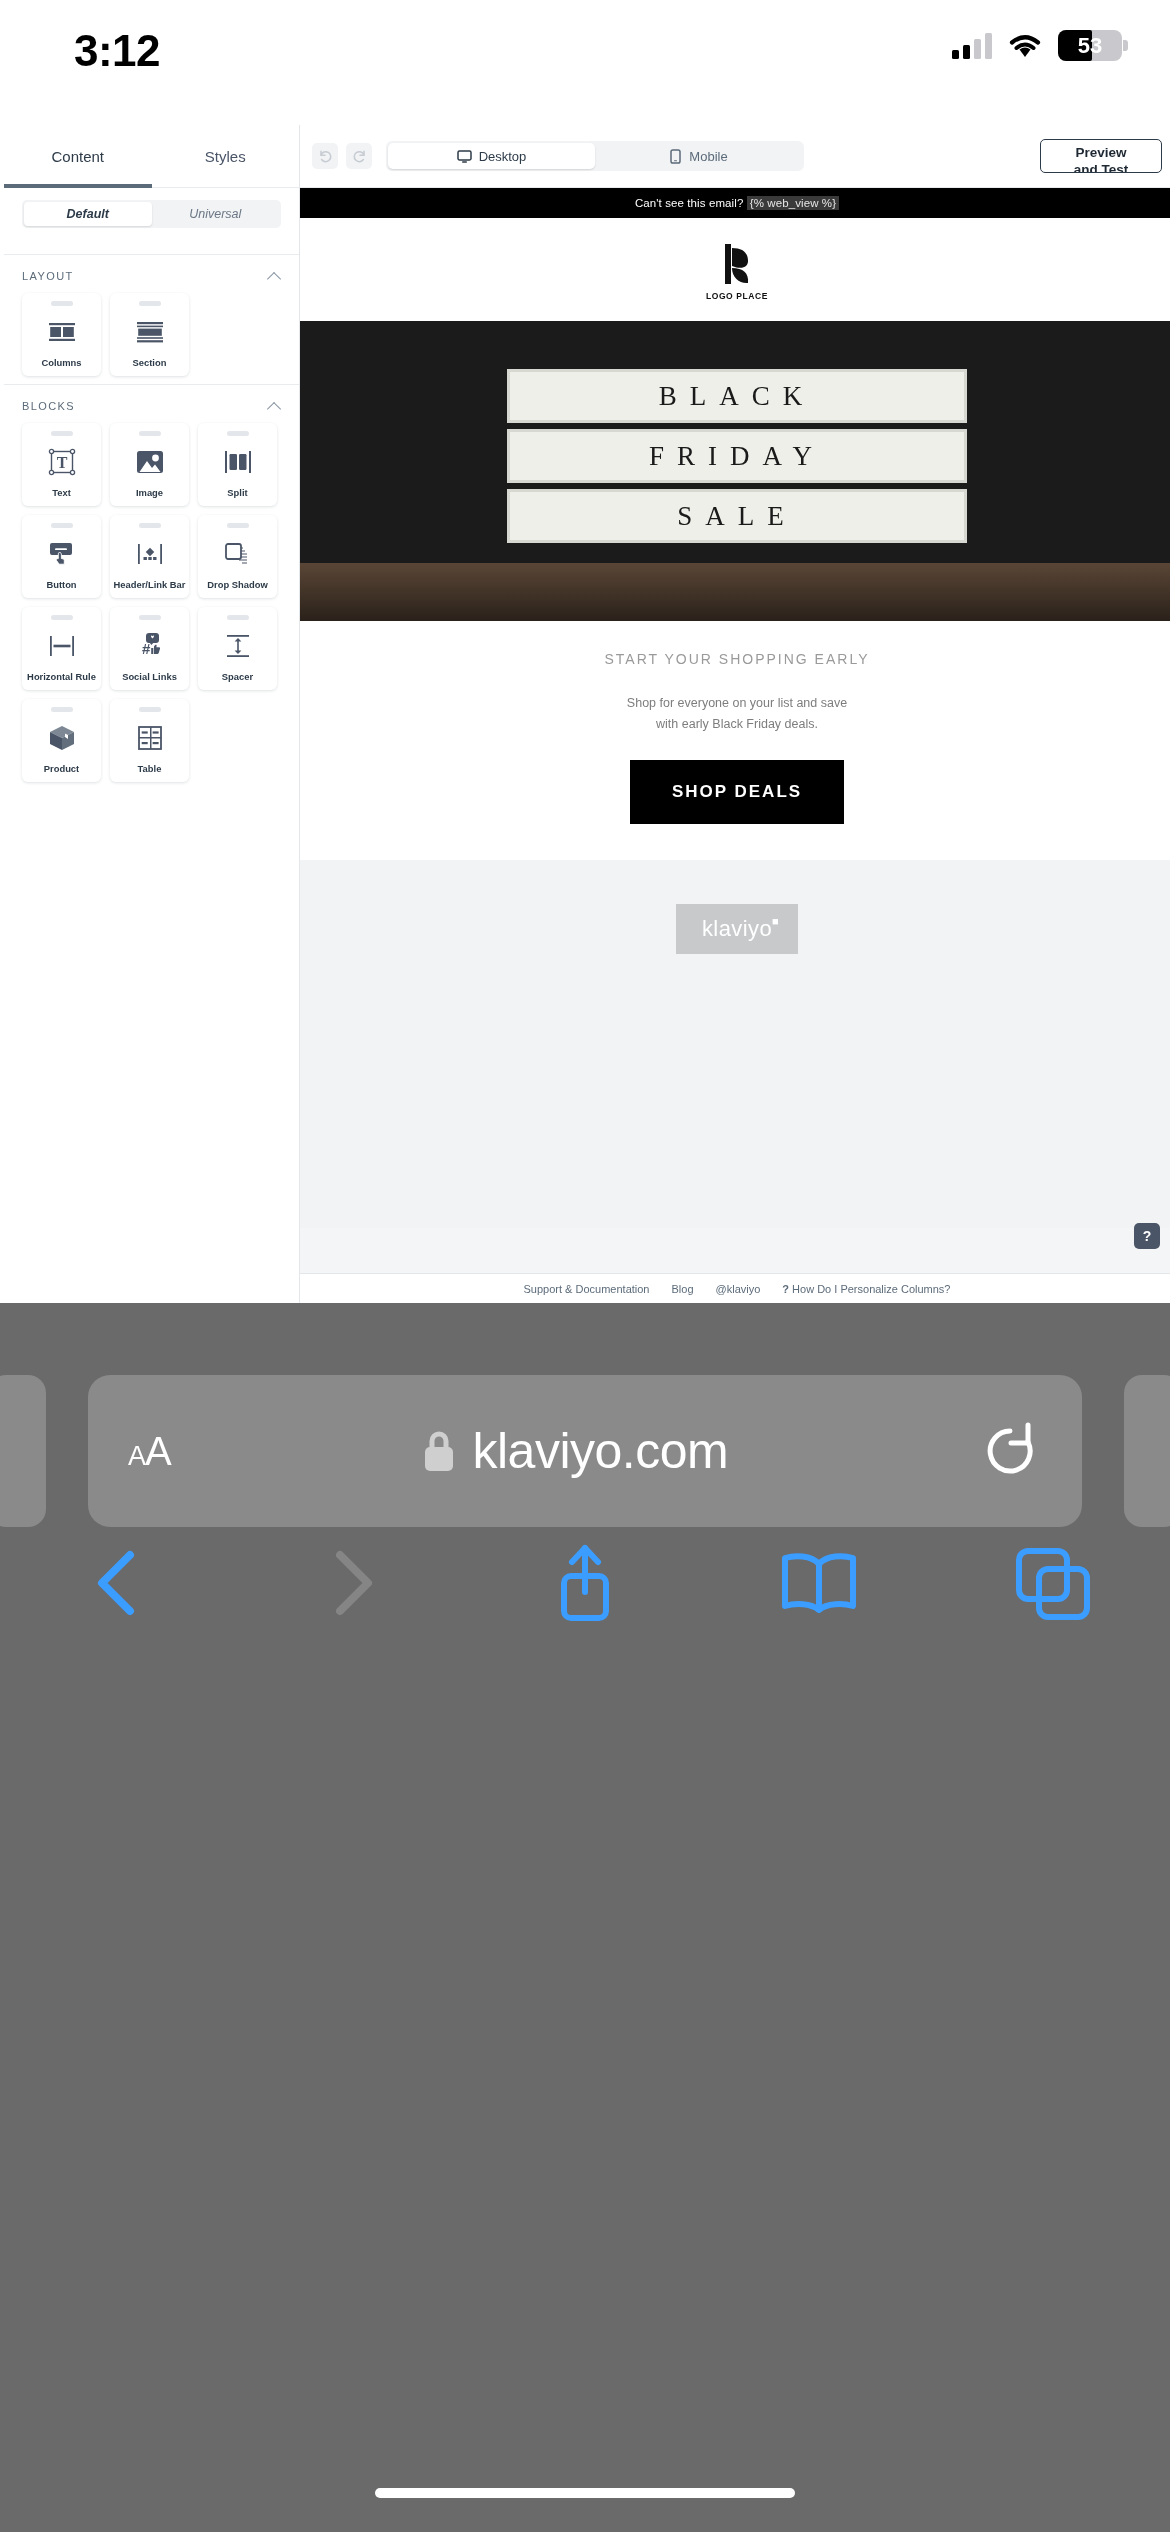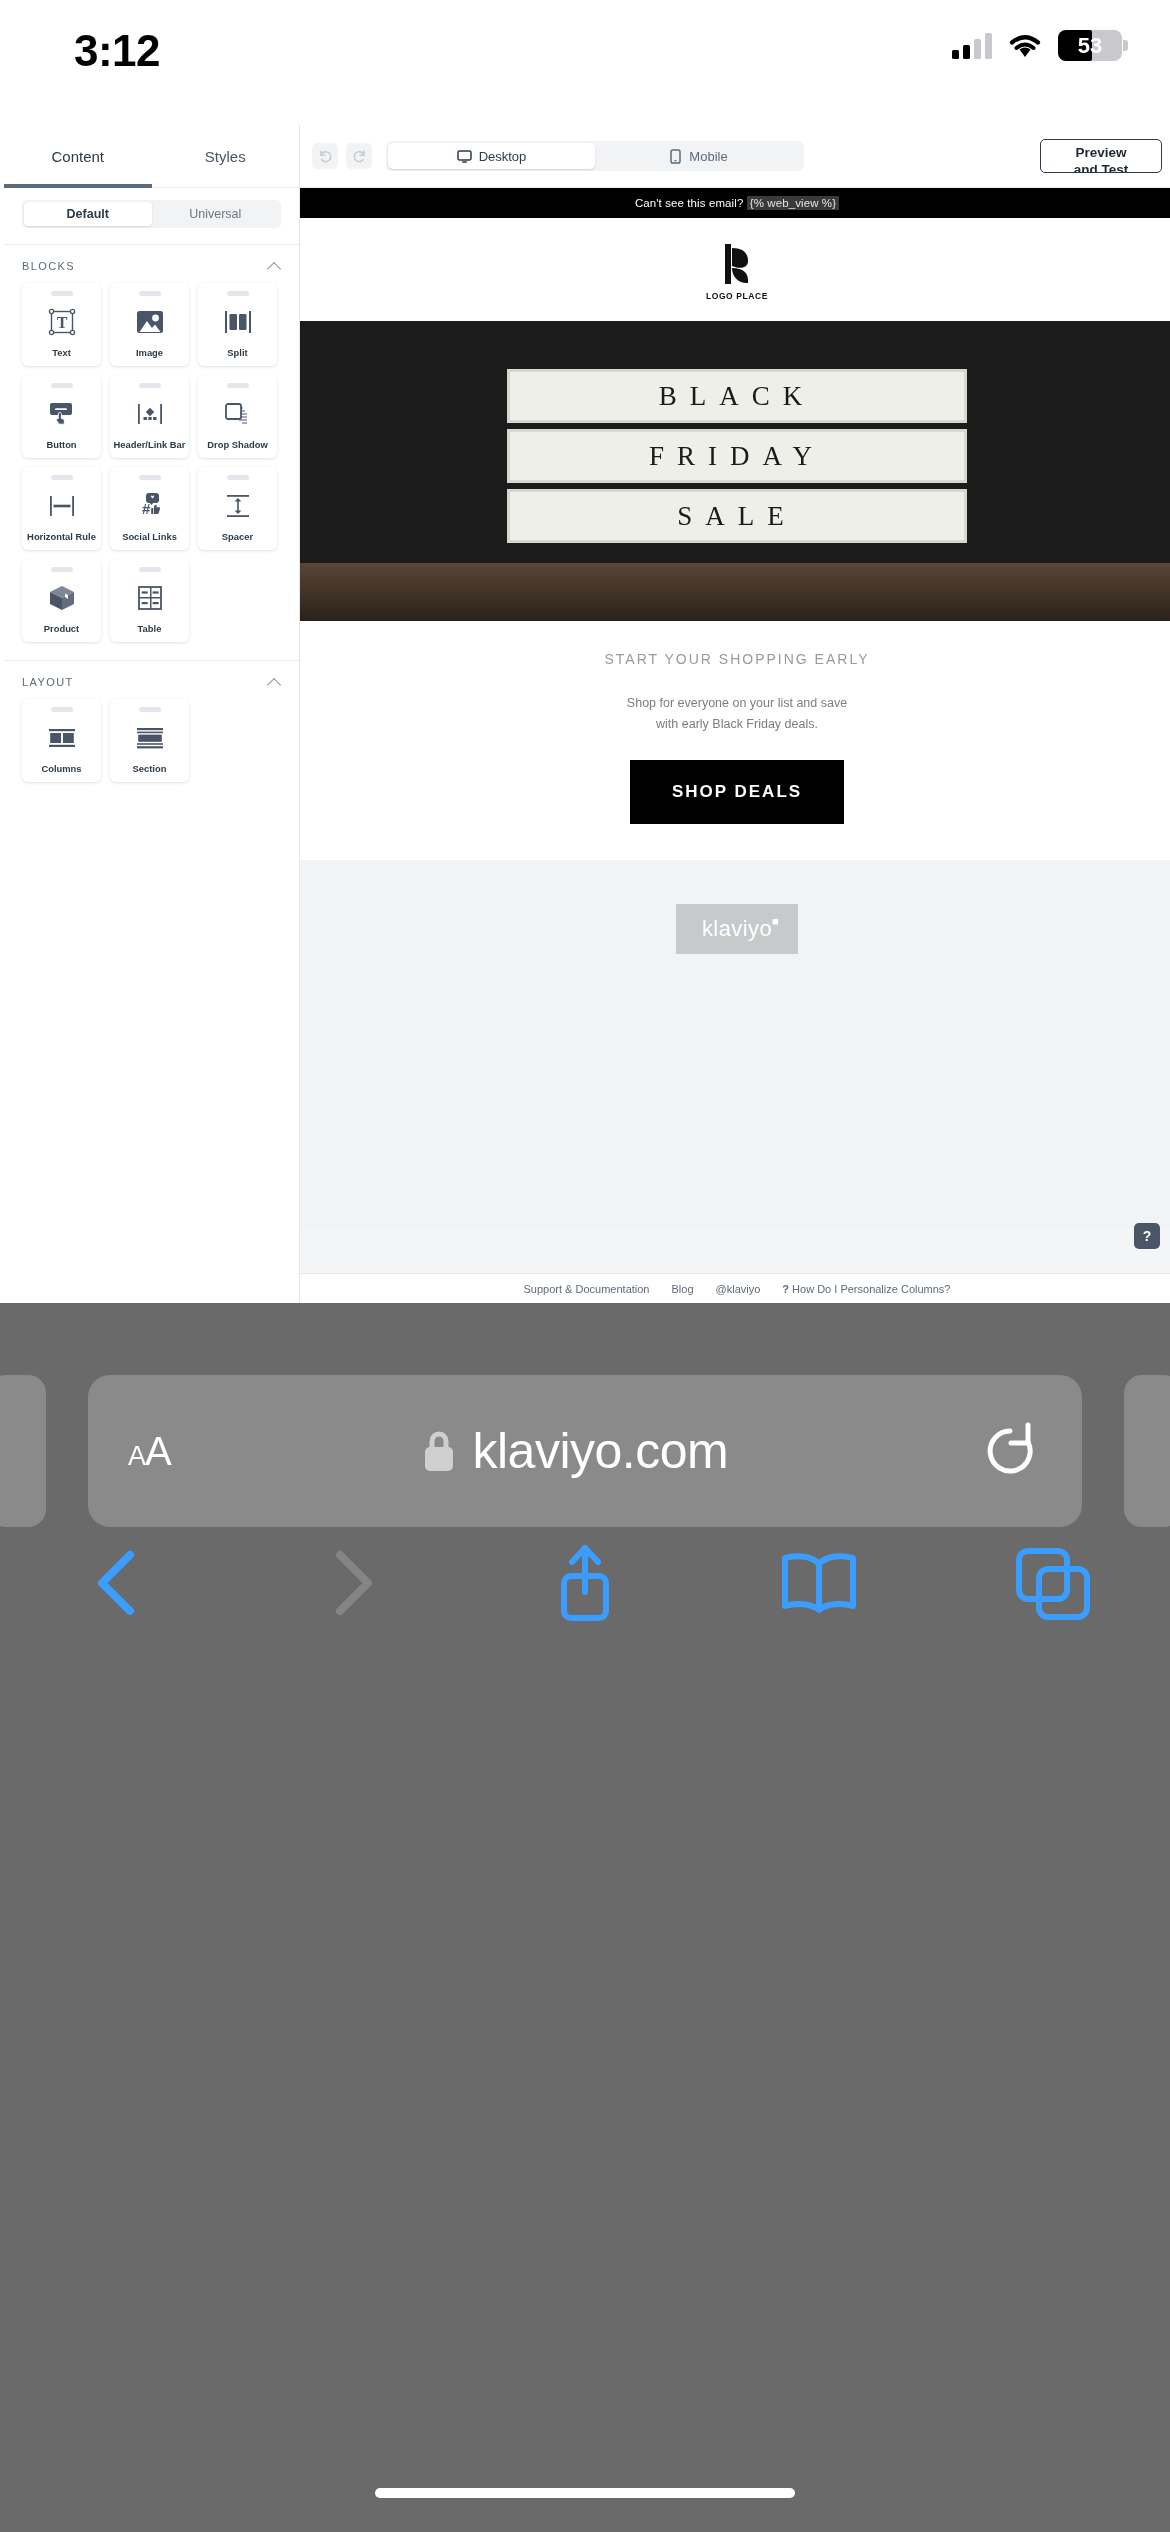--- a/index.html
+++ b/index.html
@@ -44,21 +44,21 @@
   }
   .tab.active { color:#2d3b49; }
   .tab.active::after {
     content:""; position:absolute; left:0; right:0; bottom:-1px; height:4px; background:#5c6b7a;
   }
 
   .segwrap { padding:12px 18px 16px 18px; }
   .seg { display:flex; height:28px; background:#f1f3f5; border-radius:5px; padding:2px; }
   .seg-btn {
     flex:1; display:flex; align-items:center; justify-content:center;
-    font-size:12.5px; color:#6b7785; border-radius:4px;
+    font-size:12.5px; color:#6b7785; border-radius:4px;font-style:italic;
   }
   .seg-btn.on { background:#fff; color:#2d3b49; font-weight:700; box-shadow:0 1px 2px rgba(0,0,0,.12); }
 
   .section { border-top:1px solid #e8ecef; padding:14px 18px 8px 18px; }
   .sec-head { display:flex; align-items:center; justify-content:space-between; margin-bottom:10px; }
   .sec-title { font-size:11px; letter-spacing:1.4px; color:#5c6b7a; font-weight:400; }
   .chev { width:14px; height:14px; position:relative; }
   .chev::before {
     content:""; position:absolute; left:2px; top:5px; width:9px; height:9px;
     border-left:1.6px solid #8a96a3; border-top:1.6px solid #8a96a3; transform:rotate(45deg);
@@ -205,20 +205,54 @@
         <div class="tab">Styles</div>
       </div>
 
       <div class="segwrap">
         <div class="seg">
           <div class="seg-btn on">Default</div>
           <div class="seg-btn">Universal</div>
         </div>
       </div>
 
+      <div class="section" style="margin-top:10px;">
+        <div class="sec-head">
+          <div class="sec-title">LAYOUT</div>
+          <div class="chev"></div>
+        </div>
+        <div class="grid">
+          <div class="card">
+            <div class="handle"></div>
+            <div class="ic">
+              <svg width="30" height="24" viewBox="0 0 30 24">
+                  <rect x="2" y="3" width="26" height="2.2" fill="#4a5568"></rect>
+                  <rect x="2" y="18.8" width="26" height="2.2" fill="#4a5568"></rect>
+                  <rect x="3.2" y="7" width="10.8" height="10" fill="#4a5568"></rect>
+                  <rect x="16" y="7" width="10.8" height="10" fill="#4a5568"></rect>
+                </svg>
+            </div>
+            <div class="lbl">Columns</div>
+          </div>
+          <div class="card">
+            <div class="handle"></div>
+            <div class="ic">
+              <svg width="30" height="24" viewBox="0 0 30 24">
+                  <rect x="2" y="2" width="26" height="2.2" fill="#4a5568"></rect>
+                  <rect x="2" y="5.6" width="26" height="1.6" fill="#4a5568"></rect>
+                  <rect x="3.2" y="8.6" width="23.6" height="7.2" fill="#4a5568"></rect>
+                  <rect x="2" y="17.2" width="26" height="1.6" fill="#4a5568"></rect>
+                  <rect x="2" y="20.2" width="26" height="2.2" fill="#4a5568"></rect>
+                </svg>
+            </div>
+            <div class="lbl">Section</div>
+          </div>
+        </div>
+      </div>
+
       <div class="section">
         <div class="sec-head">
           <div class="sec-title">BLOCKS</div>
           <div class="chev"></div>
         </div>
         <div class="grid">
 
           <div class="card">
             <div class="handle"></div>
             <div class="ic">
@@ -363,54 +397,20 @@
                   <rect x="16.6" y="6.4" width="6" height="2.2" fill="#4a5568"></rect>
                   <rect x="5.7" y="17" width="6" height="2.2" fill="#4a5568"></rect>
                   <rect x="16.6" y="17" width="6" height="2.2" fill="#4a5568"></rect>
                 </svg>
             </div>
             <div class="lbl">Table</div>
           </div>
 
         </div>
       </div>
-
-      <div class="section" style="margin-top:10px;">
-        <div class="sec-head">
-          <div class="sec-title">LAYOUT</div>
-          <div class="chev"></div>
-        </div>
-        <div class="grid">
-          <div class="card">
-            <div class="handle"></div>
-            <div class="ic">
-              <svg width="30" height="24" viewBox="0 0 30 24">
-                  <rect x="2" y="3" width="26" height="2.2" fill="#4a5568"></rect>
-                  <rect x="2" y="18.8" width="26" height="2.2" fill="#4a5568"></rect>
-                  <rect x="3.2" y="7" width="10.8" height="10" fill="#4a5568"></rect>
-                  <rect x="16" y="7" width="10.8" height="10" fill="#4a5568"></rect>
-                </svg>
-            </div>
-            <div class="lbl">Columns</div>
-          </div>
-          <div class="card">
-            <div class="handle"></div>
-            <div class="ic">
-              <svg width="30" height="24" viewBox="0 0 30 24">
-                  <rect x="2" y="2" width="26" height="2.2" fill="#4a5568"></rect>
-                  <rect x="2" y="5.6" width="26" height="1.6" fill="#4a5568"></rect>
-                  <rect x="3.2" y="8.6" width="23.6" height="7.2" fill="#4a5568"></rect>
-                  <rect x="2" y="17.2" width="26" height="1.6" fill="#4a5568"></rect>
-                  <rect x="2" y="20.2" width="26" height="2.2" fill="#4a5568"></rect>
-                </svg>
-            </div>
-            <div class="lbl">Section</div>
-          </div>
-        </div>
-      </div>
     </div>
 
     <div class="preview-side">
       <div class="ptoolbar">
         <div class="icon-btn">
           <svg width="17" height="17" viewBox="0 0 17 17">
               <path d="M4 7 A5 5 0 1 1 4.6 11.5" stroke="#c6ccd2" stroke-width="1.5" fill="none" stroke-linecap="round"></path>
               <path d="M4 3.2 L4 7.3 L8 7.3" stroke="#c6ccd2" stroke-width="1.5" fill="none" stroke-linecap="round" stroke-linejoin="round"></path>
             </svg>
         </div>

